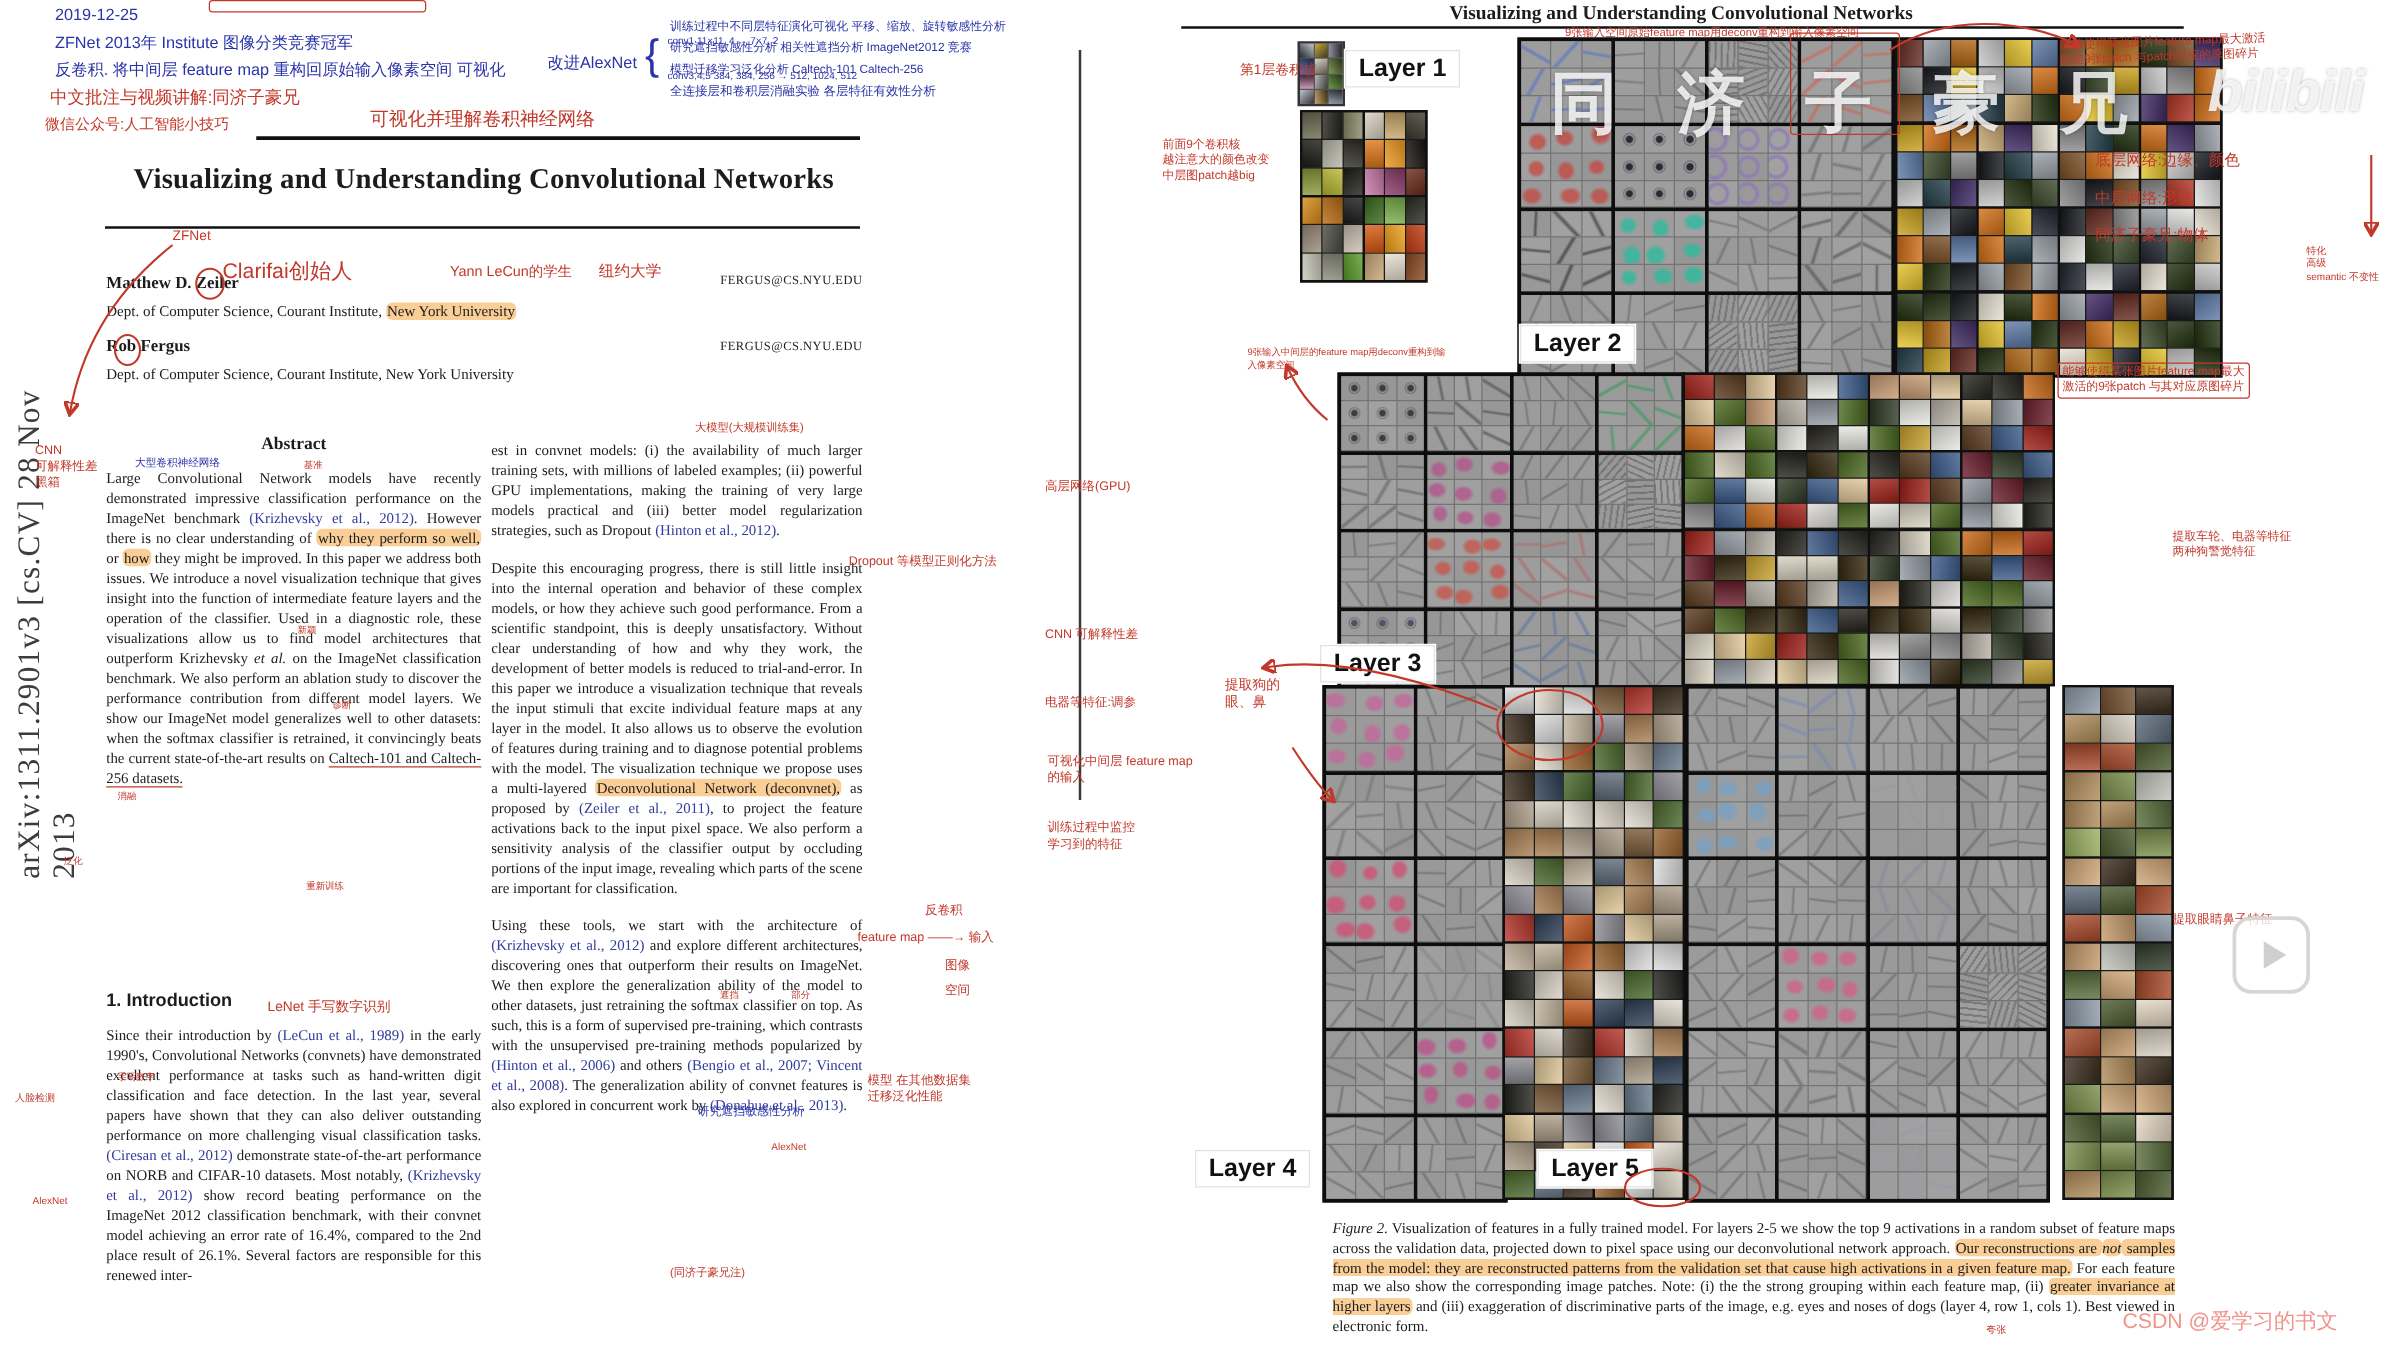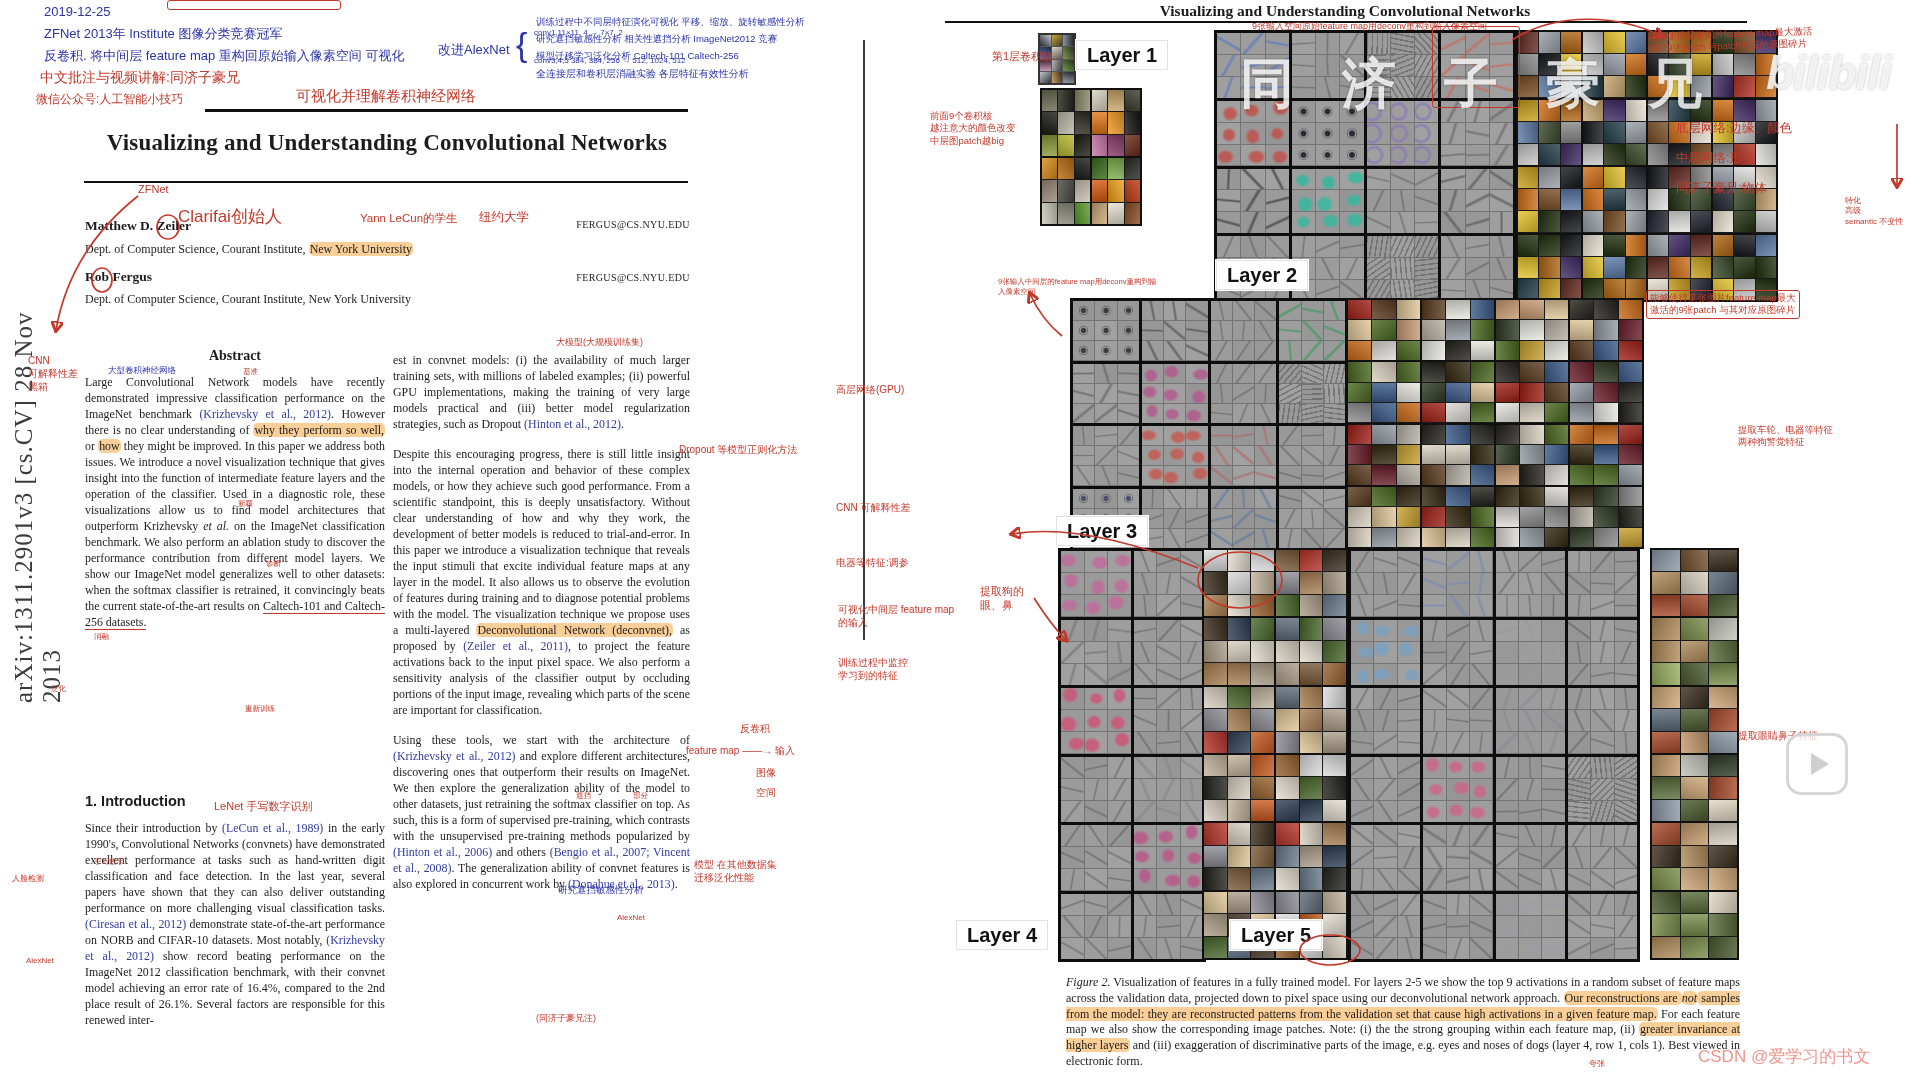--- a/index.html
+++ b/index.html
@@ -1535,21 +1535,21 @@
       <div class="ann  red" style="left: 1676px; top: 120px; font-size: 12.5px;">底层网络:边缘、颜色</div>
       <div class="ann  red" style="left: 1676px; top: 150px; font-size: 12.5px;">中层网络:形状</div>
       <div class="ann  red" style="left: 1676px; top: 180px; font-size: 12.5px;">同济子豪兄:物体</div>
       <div class="ann  red" style="left: 1845px; top: 196px; font-size: 8px;">特化
 高级
 semantic 不变性</div>
       <div class="ann  red boxed" style="left: 1646px; top: 290px; font-size: 9.5px;">能够使得某张图片feature map最大
 激活的9张patch 与其对应原图碎片</div>
       <div class="ann  red" style="left: 1738px; top: 424px; font-size: 9.5px;">提取车轮、电器等特征
 两种狗警觉特征</div>
-      <div class="ann  red" style="left: 980px; top: 584px; font-size: 11px;">提取狗的
+      <div class="ann  red" style="left: 980px; top: 541px; font-size: 11px;">提取狗的
 眼、鼻</div>
       <div class="ann  red" style="left: 1738px; top: 729px; font-size: 10px;">提取眼睛鼻子特征</div>
       <div class="ann  red" style="left: 1589px; top: 1059px; font-size: 8px;">夸张</div>
       <div class="ann   boxed" style="left: 1432px; top: 26px; width: 80px; height: 78px;"></div>
       <div class="ann layerlabel " style="left: 1076px; top: 40px;">Layer 1</div>
       <div class="ann layerlabel " style="left: 1216px; top: 260px;">Layer 2</div>
       <div class="ann layerlabel " style="left: 1056px; top: 516px;">Layer 3</div>
       <div class="ann layerlabel " style="left: 956px; top: 920px;">Layer 4</div>
       <div class="ann layerlabel " style="left: 1230px; top: 920px;">Layer 5</div>
       <div class="ann wm-big " style="left: 1240px; top: 48px;">同济子豪兄</div>

